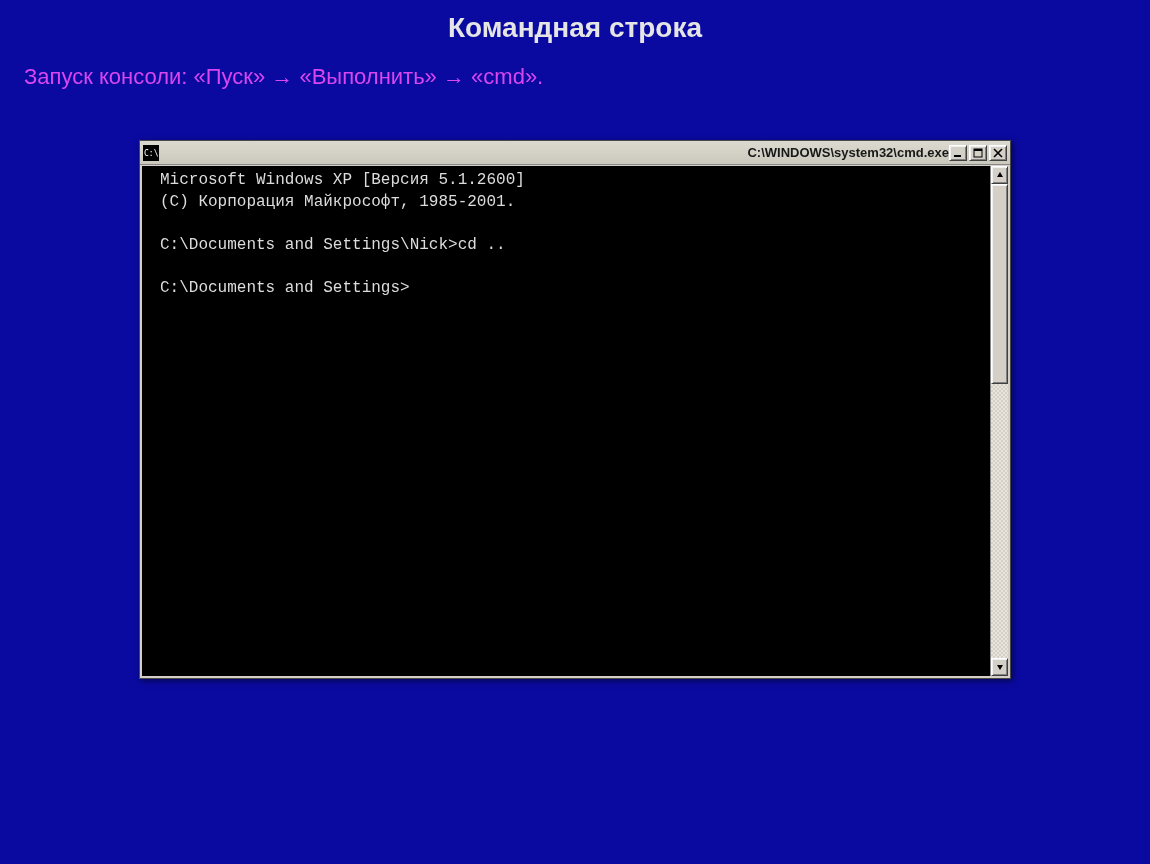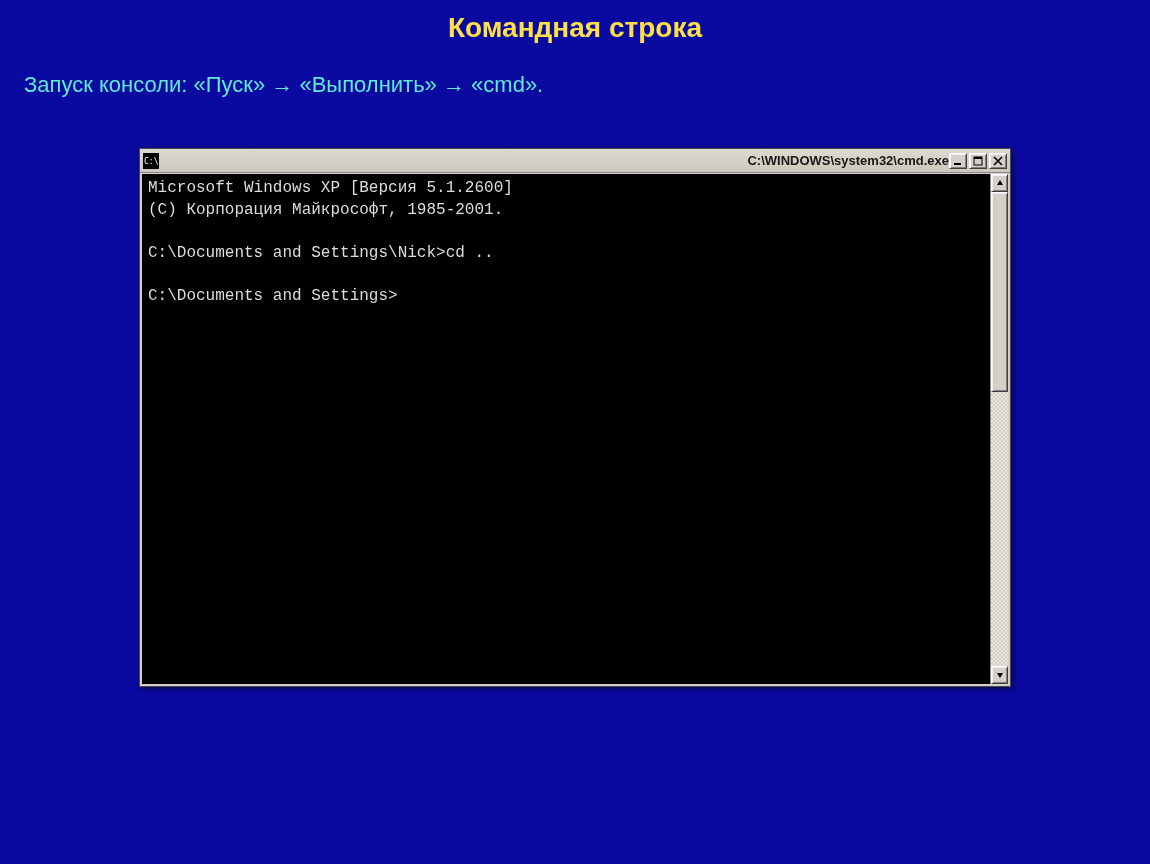--- a/index.html
+++ b/index.html
@@ -18,33 +18,33 @@
     }
     .slide {
       width: 100%;
       height: 100%;
       padding: 12px 20px 20px 20px;
     }
     .title {
       text-align: center;
       font-size: 28px;
       font-weight: bold;
-      color: #fde047;
-      margin-bottom: 28px;
+      color: #e5e5e5;
+      margin-bottom: 20px;
     }
     .description {
       font-size: 22px;
       color: #ffffff;
       text-align: justify;
       line-height: 1.25;
       margin: 0 4px 16px 4px;
     }
     .launch {
       font-size: 22px;
-      color: #5eead4;
+      color: #d946ef;
       margin: 0 4px 40px 4px;
     }
     .cmd-window {
       width: 872px;
       margin: 50px auto 0 auto;
       border: 1px solid #4a4a4a;
       background: #d4d0c8;
       box-shadow: 2px 2px 6px rgba(0,0,0,0.5);
     }
     .titlebar {
@@ -104,21 +104,21 @@
       display: flex;
       border: 2px solid #d4d0c8;
       border-top-width: 1px;
     }
     .console-body {
       background: #000000;
       color: #dcdcdc;
       font-family: "Courier New", Consolas, monospace;
       font-size: 16px;
       line-height: 1.35;
-      padding: 4px 6px;
+      padding: 4px 18px;
       height: 510px;
       flex: 1;
       white-space: pre;
       overflow: hidden;
     }
     .scrollbar {
       width: 18px;
       background: #d4d0c8;
       border-left: 1px solid #888;
       display: flex;

